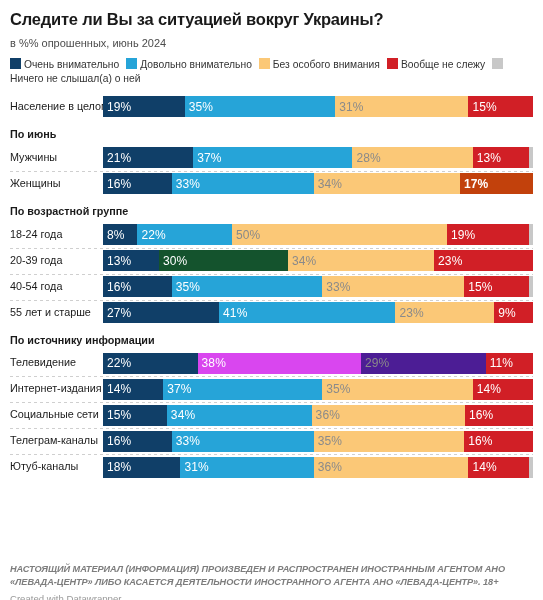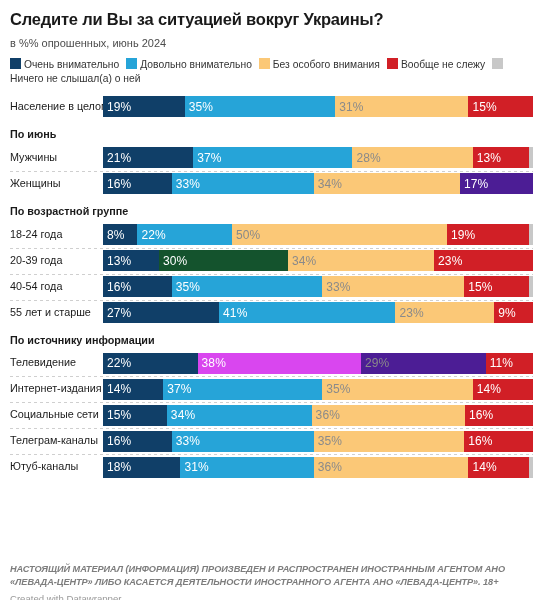--- a/index.html
+++ b/index.html
@@ -186,21 +186,21 @@
         <div class="bar">
           <div class="seg s0" style="width: 16%; background: rgb(16, 63, 104);">
             <span class="v">16%</span>
           </div>
           <div class="seg s1" style="width: 33%; background: rgb(38, 164, 216);">
             <span class="v">33%</span>
           </div>
           <div class="seg s2" style="width: 34%; background: rgb(251, 200, 119);">
             <span class="v">34%</span>
           </div>
-          <div class="seg s3" style="width: 17%; background: #4c1d95;">
+          <div class="seg s3" style="width: 17%; background: #c2410c; font-weight: bold;">
             <span class="v">17%</span>
           </div>
         </div>
       </div>
       <div class="group-header">По возрастной группе</div>
       <div class="row">
         <div class="row-label">18-24 года</div>
         <div class="bar">
           <div class="seg s0" style="width: 8%; background: rgb(16, 63, 104);">
             <span class="v">8%</span>

